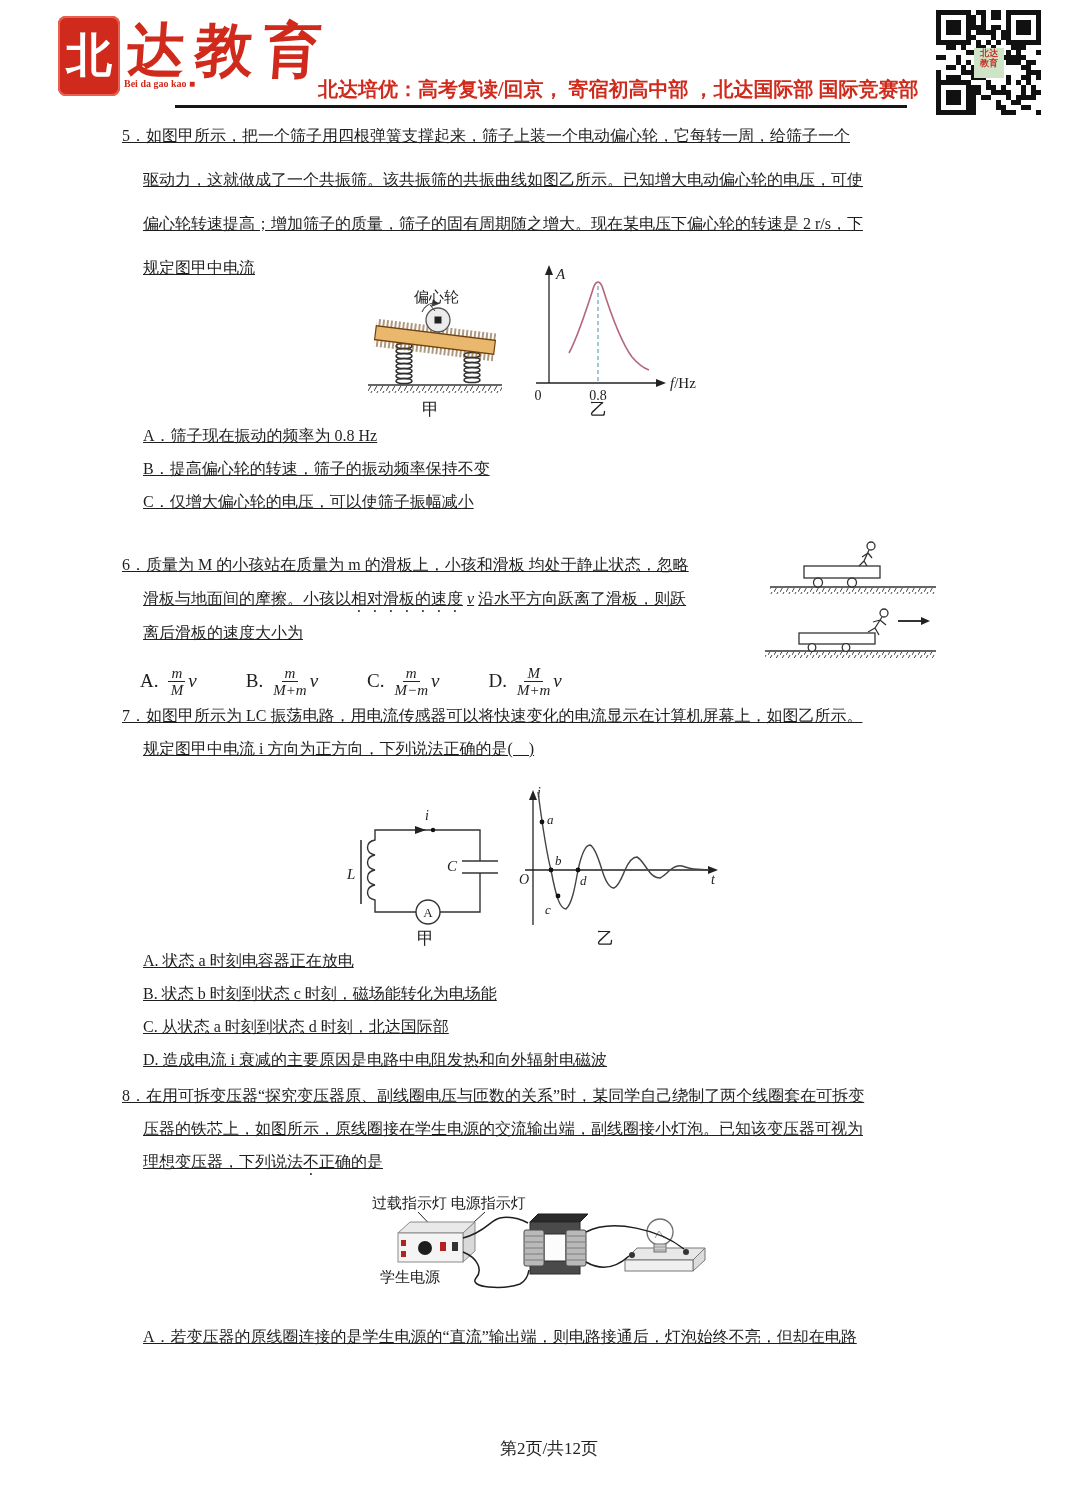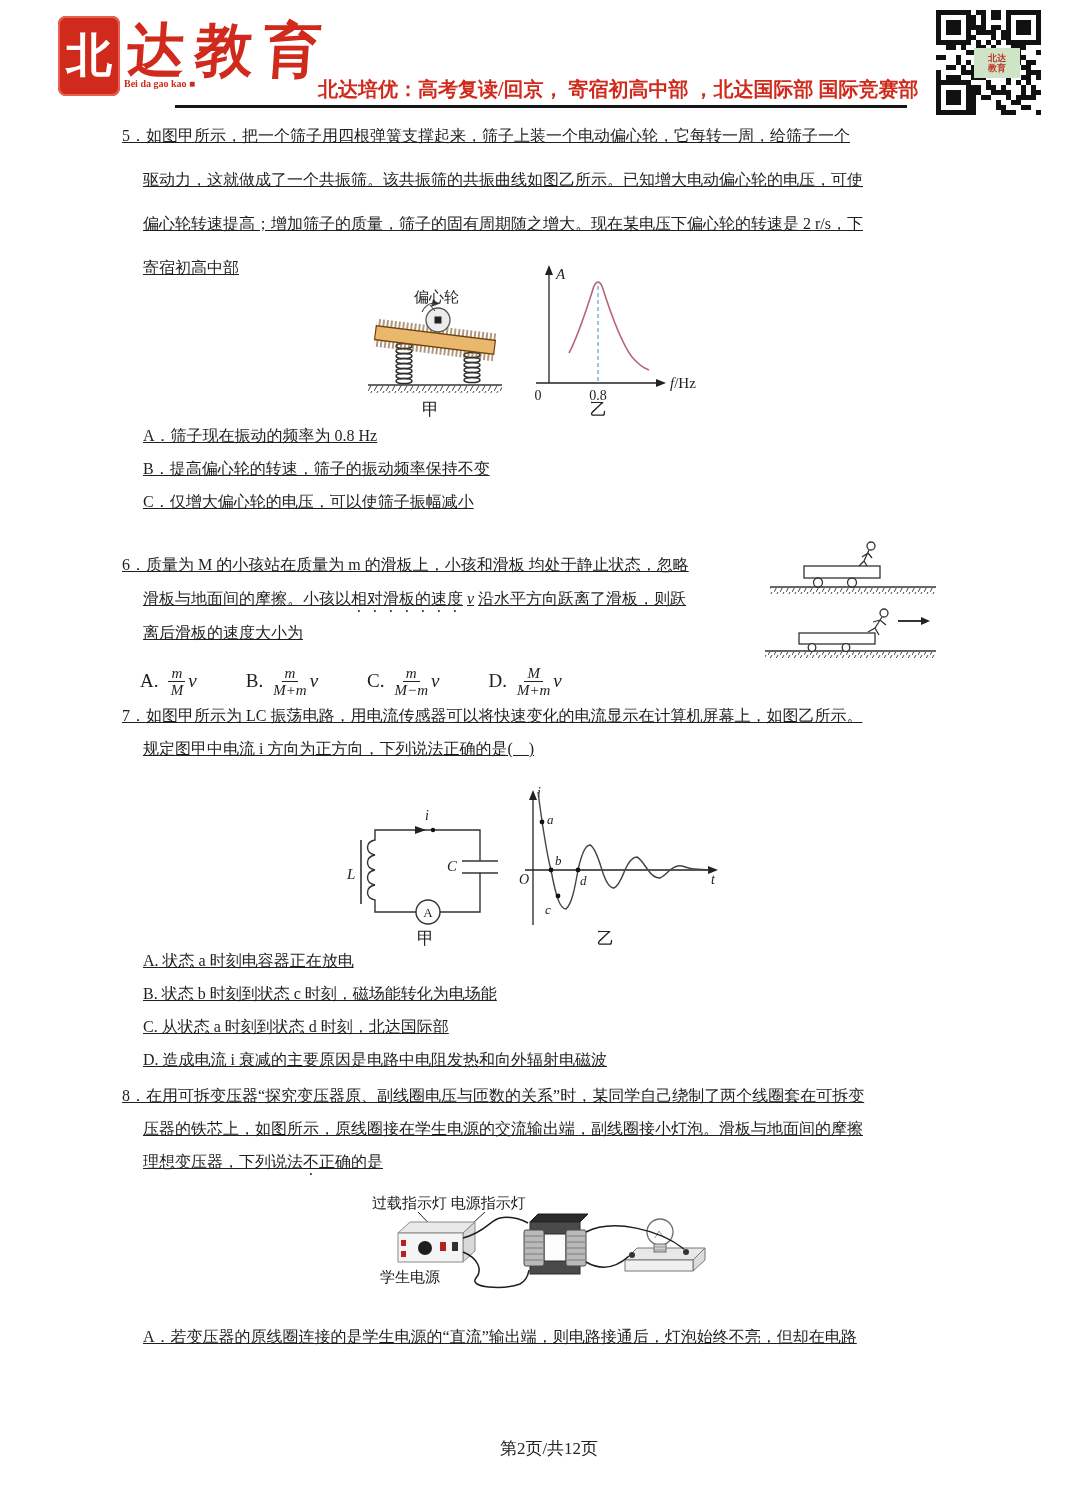--- a/index.html
+++ b/index.html
@@ -14,22 +14,22 @@
          border-radius:8px;display:flex;align-items:center;justify-content:center;
          color:#fff;font-size:46px;font-weight:bold;box-shadow:0 0 0 2px #e8604f inset;}
   .brand{position:absolute;left:127px;top:12px;font-size:58px;font-weight:bold;color:var(--red);
          letter-spacing:10px;font-family:"Liberation Serif",serif;transform:skewX(-4deg);}
   .romanized{position:absolute;left:124px;top:78px;font-size:10px;font-weight:bold;color:var(--red);text-align:right;}
   .tagline{position:absolute;left:318px;top:76px;font-size:20px;font-weight:600;color:var(--red);white-space:nowrap;}
   .hrule{position:absolute;left:175px;top:105px;width:732px;height:3px;background:#161616;}
   
   #qr{position:absolute;left:936px;top:10px;display:grid;grid-template-columns:repeat(21,5px);grid-auto-rows:5px;}
   .qm{background:#fff;} .qm.on{background:#111;}
-  .qr-label{position:absolute;left:974px;top:48px;width:46px;height:30px;background:#cfe4c6;
-            display:flex;flex-direction:column;align-items:center;justify-content:center;
+  .qr-label{position:absolute;left:974px;top:48px;width:30px;height:30px;background:#cfe4c6;
+            display:flex;flex-direction:column;align-items:center;
             font-size:9px;line-height:10px;color:#c23327;font-weight:bold;z-index:2;}
   
   .qblock{position:absolute;left:122px;width:900px;}
   .qline{font-size:16px;white-space:nowrap;color:var(--ink);text-decoration:underline;}
   .lh44 .qline{line-height:44px;} .lh34 .qline{line-height:34px;} .lh33 .qline{line-height:33px;}
   .cont{padding-left:21px;}
   .optblock{position:absolute;left:143px;}
   .emph{-webkit-text-emphasis:filled dot;-webkit-text-emphasis-position:under;
         text-emphasis:filled dot;text-emphasis-position:under left;}
   .mvar{font-style:italic;padding:0 4px;}
@@ -509,21 +509,21 @@
     </div>
   <div class="qr-label">
     <span>北达</span>
     <span>教育</span>
   </div>
 
   <div class="qblock lh44" style="top:114px">
     <div class="qline">5．如图甲所示，把一个筛子用四根弹簧支撑起来，筛子上装一个电动偏心轮，它每转一周，给筛子一个</div>
     <div class="qline cont">驱动力，这就做成了一个共振筛。该共振筛的共振曲线如图乙所示。已知增大电动偏心轮的电压，可使</div>
     <div class="qline cont">偏心轮转速提高；增加筛子的质量，筛子的固有周期随之增大。现在某电压下偏心轮的转速是 2 r/s，下</div>
-    <div class="qline cont">寄宿初高中部</div>
+    <div class="qline cont">规定图甲中电流</div>
   </div>
 
   <svg class="fig" style="left:332px;top:258px" width="420" height="162" viewBox="0 0 420 162">
     <defs>
       <pattern id="hatch5" width="6" height="7" patternUnits="userSpaceOnUse">
         <path d="M0,7 L4,0" stroke="#444" stroke-width="1"></path>
       </pattern>
       <pattern id="teeth5" width="4" height="7" patternUnits="userSpaceOnUse">
         <path d="M2,0 V7" stroke="#6b4313" stroke-width="1.1"></path>
       </pattern>
@@ -695,21 +695,21 @@
 
   <div class="optblock lh33" style="top:944px">
     <div class="qline">A. 状态 a 时刻电容器正在放电</div>
     <div class="qline">B. 状态 b 时刻到状态 c 时刻，磁场能转化为电场能</div>
     <div class="qline">C. 从状态 a 时刻到状态 d 时刻，北达国际部</div>
     <div class="qline">D. 造成电流 i 衰减的主要原因是电路中电阻发热和向外辐射电磁波</div>
   </div>
 
   <div class="qblock lh33" style="top:1079px">
     <div class="qline">8．在用可拆变压器“探究变压器原、副线圈电压与匝数的关系”时，某同学自己绕制了两个线圈套在可拆变</div>
-    <div class="qline cont">压器的铁芯上，如图所示，原线圈接在学生电源的交流输出端，副线圈接小灯泡。滑板与地面间的摩擦</div>
+    <div class="qline cont">压器的铁芯上，如图所示，原线圈接在学生电源的交流输出端，副线圈接小灯泡。已知该变压器可视为</div>
     <div class="qline cont"><span>理想变压器，下列说法</span><span class="emph">不</span><span>正确的是</span></div>
   </div>
 
   <svg class="fig" style="left:368px;top:1192px" width="345" height="112" viewBox="0 0 345 112">
     <text x="4" y="16" font-size="15">过载指示灯 电源指示灯</text>
     <g stroke="#222" stroke-width="1">
       <line x1="50" y1="20" x2="74" y2="45"></line>
         <polygon points="76,48 76,40 69,44" fill="#222" stroke="none"></polygon>
       <line x1="117" y1="20" x2="94" y2="41"></line>
         <polygon points="92,44 99,41 91,36" fill="#222" stroke="none"></polygon>

